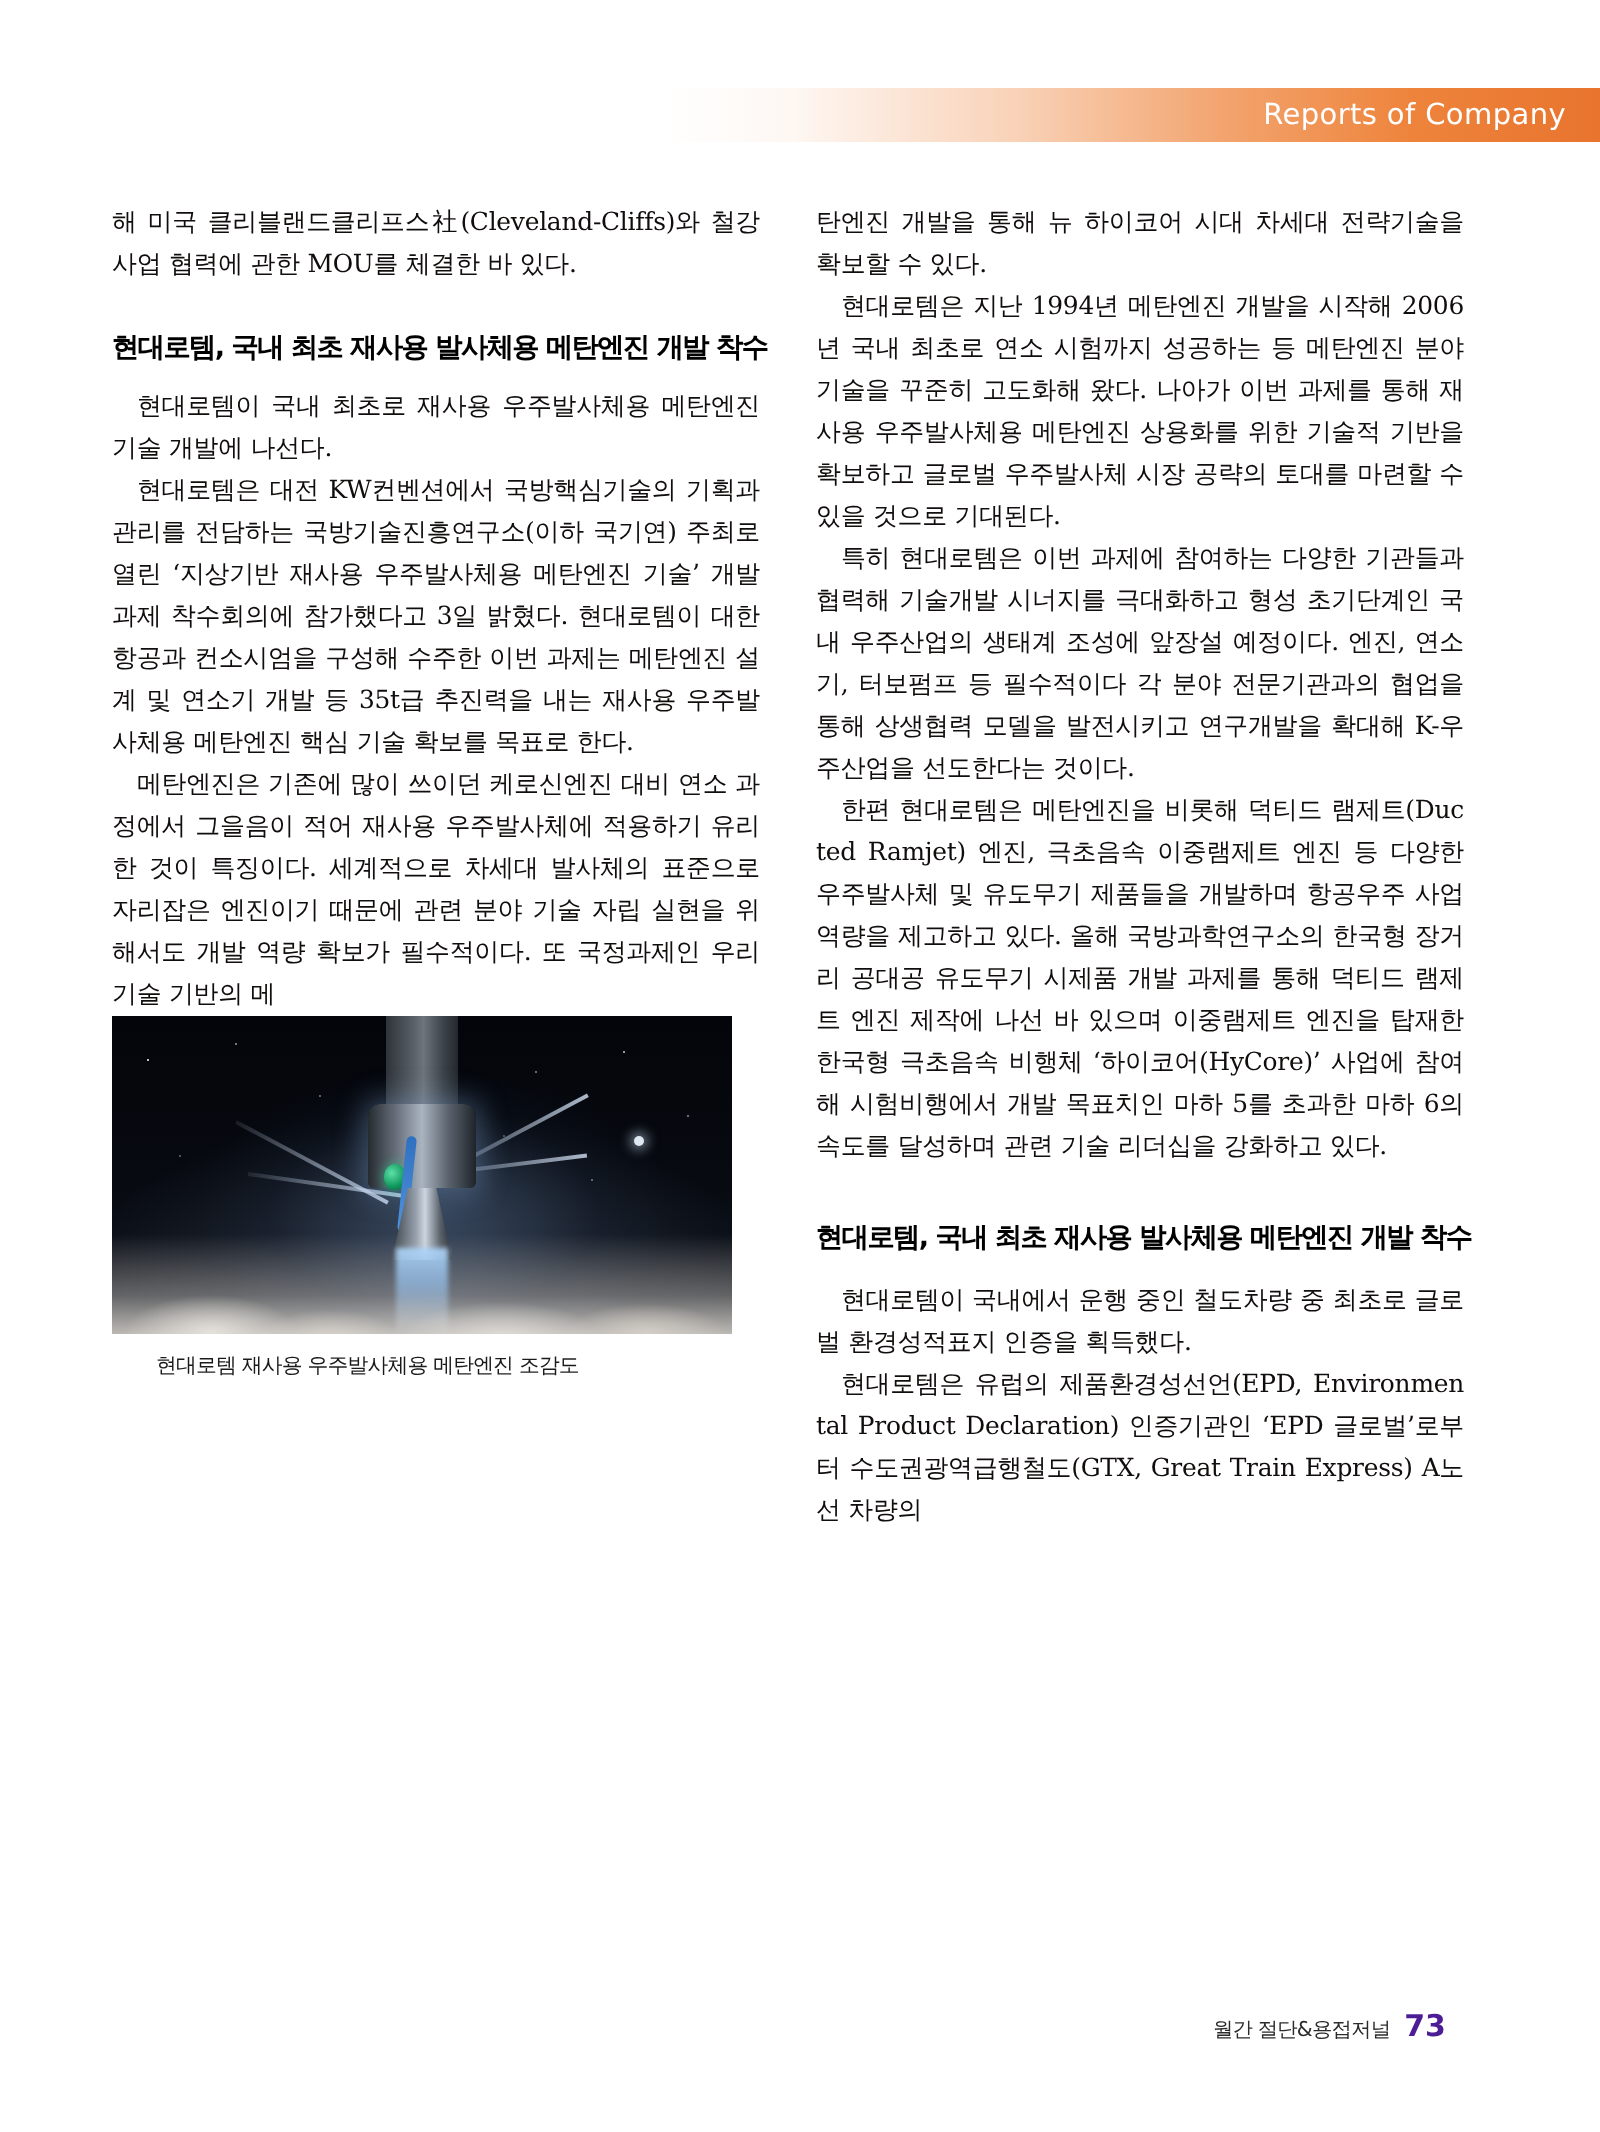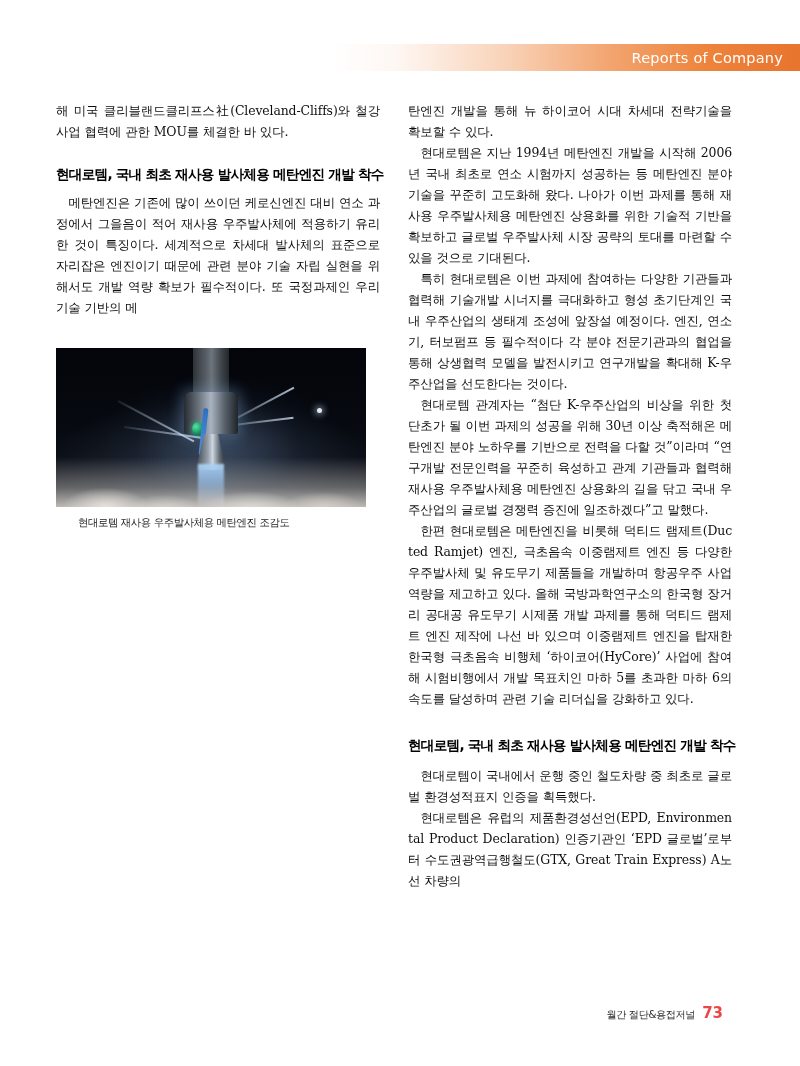--- a/index.html
+++ b/index.html
@@ -79,21 +79,21 @@
     letter-spacing: -0.75px;
     line-height: 20px;
     white-space: nowrap;
     margin: 17px 0 8px 0;
   }
   h2.green-head.first { margin-top: 22px; }
   h2.green-head.second { margin-top: 26px; margin-bottom: 10px; }
 
   
   figure.photo {
-    margin: 30px 0 0 0;
+    margin: 1px 0 0 0;
     width: 310px;
   }
   .photo-frame {
     position: relative;
     width: 310px;
     height: 159px;
     overflow: hidden;
     background: #05070c;
   }
   
@@ -218,40 +218,42 @@
   #footer .journal {
     font-family: "DejaVu Sans", "Liberation Sans", sans-serif;
     font-size: 10.2px;
     color: #2b2b2b;
     letter-spacing: -0.4px;
   }
   #footer .pageno {
     font-family: "DejaVu Sans", "Liberation Sans", sans-serif;
     font-size: 15px;
     font-weight: bold;
-    color: #ef4444;
+    color: #4c1d95;
   }
 </style>
 </head>
 <body>
 
 <div id="page">
 
   <div id="header-banner">
     <span class="title">Reports of Company</span>
   </div>
 
   <div id="columns">
 
     <div class="column">
 
       <p class="body noindent">해 미국 클리블랜드클리프스社(Cleveland-Cliffs)와 철강 사업 협력에 관한 MOU를 체결한 바 있다.</p>
 
       <h2 class="green-head first">현대로템, 국내 최초 재사용 발사체용 메탄엔진 개발 착수</h2>
 
+      <p class="body">현대로템이 국내 최초로 재사용 우주발사체용 메탄엔진 기술 개발에 나선다.</p>
+      <p class="body">현대로템은 대전 KW컨벤션에서 국방핵심기술의 기획과 관리를 전담하는 국방기술진흥연구소(이하 국기연) 주최로 열린 ‘지상기반 재사용 우주발사체용 메탄엔진 기술’ 개발 과제 착수회의에 참가했다고 3일 밝혔다. 현대로템이 대한항공과 컨소시엄을 구성해 수주한 이번 과제는 메탄엔진 설계 및 연소기 개발 등 35t급 추진력을 내는 재사용 우주발사체용 메탄엔진 핵심 기술 확보를 목표로 한다.</p>
       <p class="body">메탄엔진은 기존에 많이 쓰이던 케로신엔진 대비 연소 과정에서 그을음이 적어 재사용 우주발사체에 적용하기 유리한 것이 특징이다. 세계적으로 차세대 발사체의 표준으로 자리잡은 엔진이기 때문에 관련 분야 기술 자립 실현을 위해서도 개발 역량 확보가 필수적이다. 또 국정과제인 우리 기술 기반의 메</p>
 
       <figure class="photo">
         <div class="photo-frame">
           <div class="sky"></div>
           <div class="stars"></div>
           <div class="far-planet"></div>
           <div class="strut l1"></div>
           <div class="strut l2"></div>
           <div class="strut r1"></div>
@@ -267,21 +269,20 @@
         <figcaption class="caption">현대로템 재사용 우주발사체용 메탄엔진 조감도</figcaption>
       </figure>
 
     </div>
 
     <div class="column">
 
       <p class="body noindent">탄엔진 개발을 통해 뉴 하이코어 시대 차세대 전략기술을 확보할 수 있다.</p>
       <p class="body">현대로템은 지난 1994년 메탄엔진 개발을 시작해 2006년 국내 최초로 연소 시험까지 성공하는 등 메탄엔진 분야 기술을 꾸준히 고도화해 왔다. 나아가 이번 과제를 통해 재사용 우주발사체용 메탄엔진 상용화를 위한 기술적 기반을 확보하고 글로벌 우주발사체 시장 공략의 토대를 마련할 수 있을 것으로 기대된다.</p>
       <p class="body">특히 현대로템은 이번 과제에 참여하는 다양한 기관들과 협력해 기술개발 시너지를 극대화하고 형성 초기단계인 국내 우주산업의 생태계 조성에 앞장설 예정이다. 엔진, 연소기, 터보펌프 등 필수적이다 각 분야 전문기관과의 협업을 통해 상생협력 모델을 발전시키고 연구개발을 확대해 K-우주산업을 선도한다는 것이다.</p>
-      <p class="body">현대로템 관계자는 “첨단 K-우주산업의 비상을 위한 첫 단초가 될 이번 과제의 성공을 위해 30년 이상 축적해온 메탄엔진 분야 노하우를 기반으로 전력을 다할 것”이라며 “연구개발 전문인력을 꾸준히 육성하고 관계 기관들과 협력해 재사용 우주발사체용 메탄엔진 상용화의 길을 닦고 국내 우주산업의 글로벌 경쟁력 증진에 일조하겠다”고 말했다.</p>
       <p class="body">한편 현대로템은 메탄엔진을 비롯해 덕티드 램제트(Ducted Ramjet) 엔진, 극초음속 이중램제트 엔진 등 다양한 우주발사체 및 유도무기 제품들을 개발하며 항공우주 사업 역량을 제고하고 있다. 올해 국방과학연구소의 한국형 장거리 공대공 유도무기 시제품 개발 과제를 통해 덕티드 램제트 엔진 제작에 나선 바 있으며 이중램제트 엔진을 탑재한 한국형 극초음속 비행체 ‘하이코어(HyCore)’ 사업에 참여해 시험비행에서 개발 목표치인 마하 5를 초과한 마하 6의 속도를 달성하며 관련 기술 리더십을 강화하고 있다.</p>
 
       <h2 class="green-head second">현대로템, 국내 최초 재사용 발사체용 메탄엔진 개발 착수</h2>
 
       <p class="body">현대로템이 국내에서 운행 중인 철도차량 중 최초로 글로벌 환경성적표지 인증을 획득했다.</p>
       <p class="body">현대로템은 유럽의 제품환경성선언(EPD, Environmental Product Declaration) 인증기관인 ‘EPD 글로벌’로부터 수도권광역급행철도(GTX, Great Train Express) A노선 차량의</p>
 
     </div>
   </div>
 

